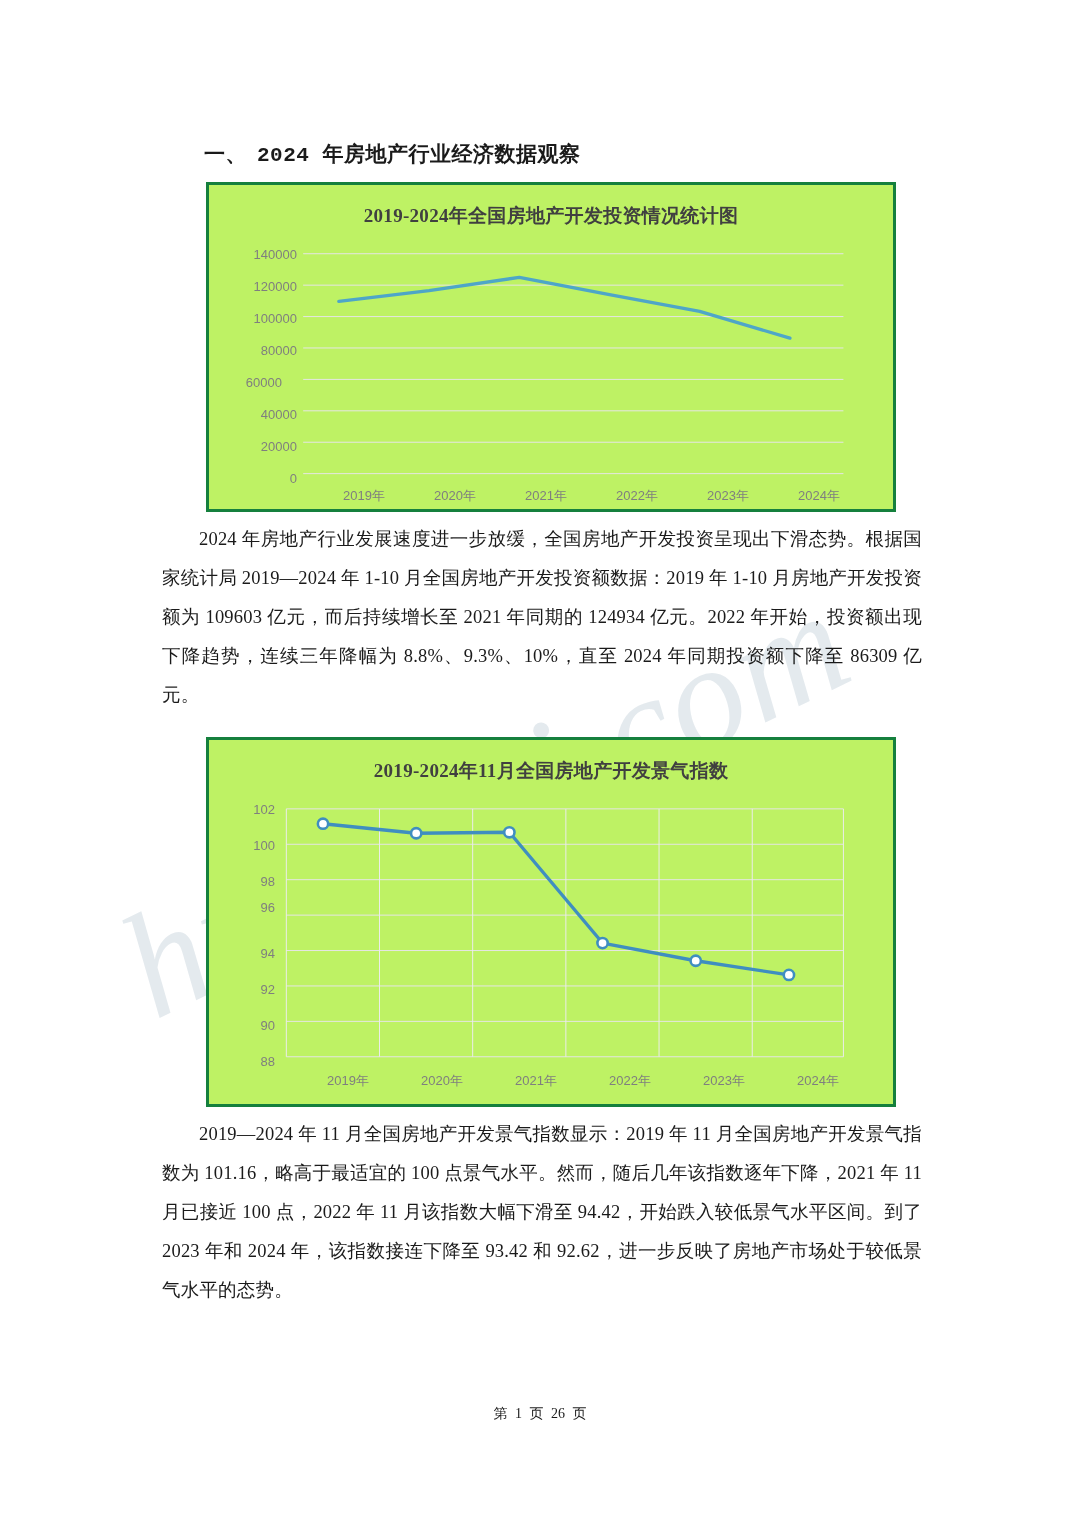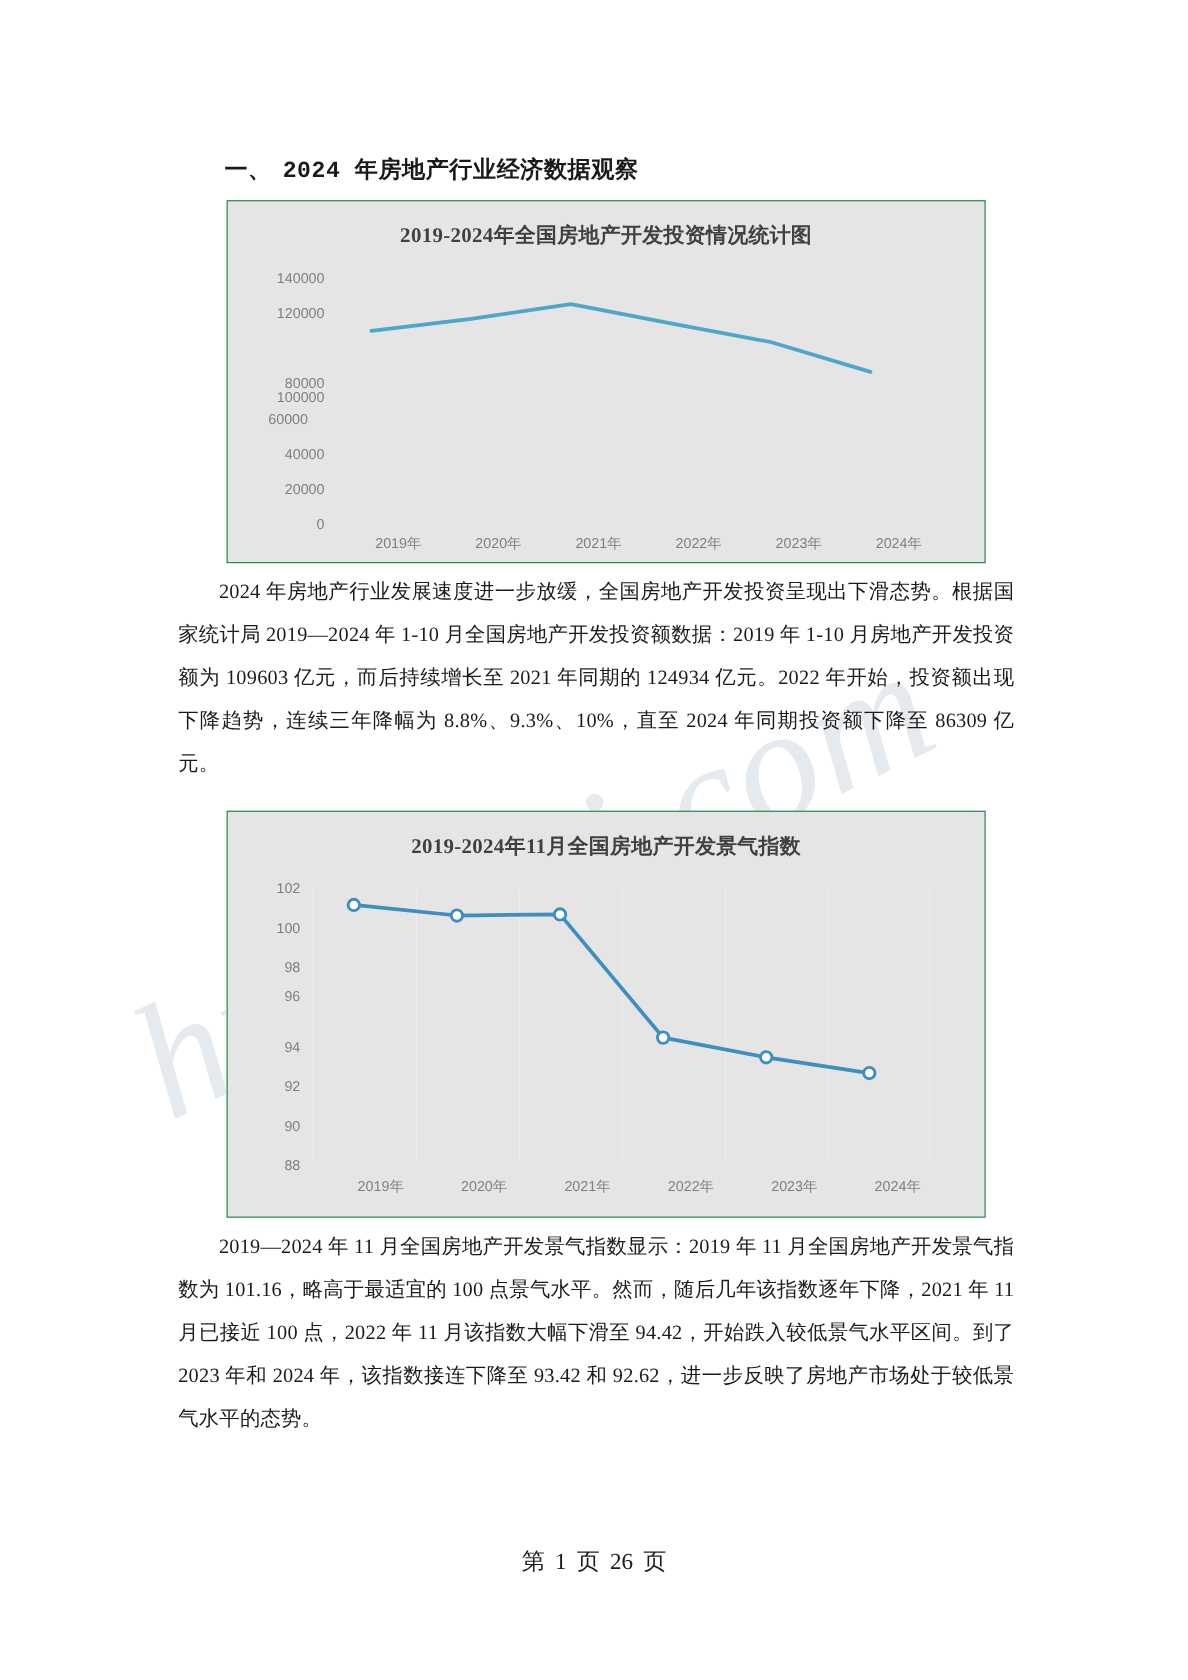--- a/index.html
+++ b/index.html
@@ -47,22 +47,22 @@
     line-height: 39px;
     text-align: justify;
     text-justify: inter-ideograph;
     text-indent: 2em;
     margin: 8px 0 0 0;
     letter-spacing: 0.2px;
   }
 
   
   .chart-box {
-    border: 1px solid #15803d;
-    background: #e5e5e5;
+    border: 3px solid #15803d;
+    background: #bef264;
     position: relative;
     box-sizing: border-box;
   }
   #chart1 {
     width: 690px;
     height: 330px;
     margin: 14px 0 0 44px;
   }
   #chart2 {
     width: 690px;
@@ -129,21 +129,21 @@
     letter-spacing: 2px;
   }
 
   
   .footer {
     position: absolute;
     left: 0;
     top: 1405px;
     width: 1080px;
     text-align: center;
-    font-size: 21px;
+    font-size: 14px;
     font-family: "Liberation Serif", serif;
     color: #1a1a1a;
   }
   .footer span { margin: 0 2px; }
 </style>
 </head>
 <body>
 
 <div class="page">
 
@@ -169,21 +169,21 @@
           <line x1="95" y1="230" x2="640" y2="230"></line>
           <line x1="95" y1="262" x2="640" y2="262"></line>
           <line x1="95" y1="294" x2="640" y2="294"></line>
         </g>
 
         <polyline fill="none" stroke="#4ea6c8" stroke-width="3.4" stroke-linejoin="round" stroke-linecap="round" points="131,118.6 222,107.5 313,94.1 404,111.7 495,128.7 586,156.0"></polyline>
       </svg>
 
       <div class="tick-label ytick" style="left:20px; top:62px; width:68px;">140000</div>
       <div class="tick-label ytick" style="left:20px; top:94px; width:68px;">120000</div>
-      <div class="tick-label ytick" style="left:20px; top:126px; width:68px;margin-top:44px;">100000</div>
+      <div class="tick-label ytick" style="left:20px; top:126px; width:68px;">100000</div>
       <div class="tick-label ytick" style="left:20px; top:158px; width:68px;">80000</div>
       <div class="tick-label ytick" style="left:5px; top:190px; width:68px;">60000</div>
       <div class="tick-label ytick" style="left:20px; top:222px; width:68px;">40000</div>
       <div class="tick-label ytick" style="left:20px; top:254px; width:68px;">20000</div>
       <div class="tick-label ytick" style="left:20px; top:286px; width:68px;">0</div>
 
       <div class="tick-label xtick" style="left:86px;  top:302px; width:90px;">2019年</div>
       <div class="tick-label xtick" style="left:177px; top:302px; width:90px;">2020年</div>
       <div class="tick-label xtick" style="left:268px; top:302px; width:90px;">2021年</div>
       <div class="tick-label xtick" style="left:359px; top:302px; width:90px;">2022年</div>

